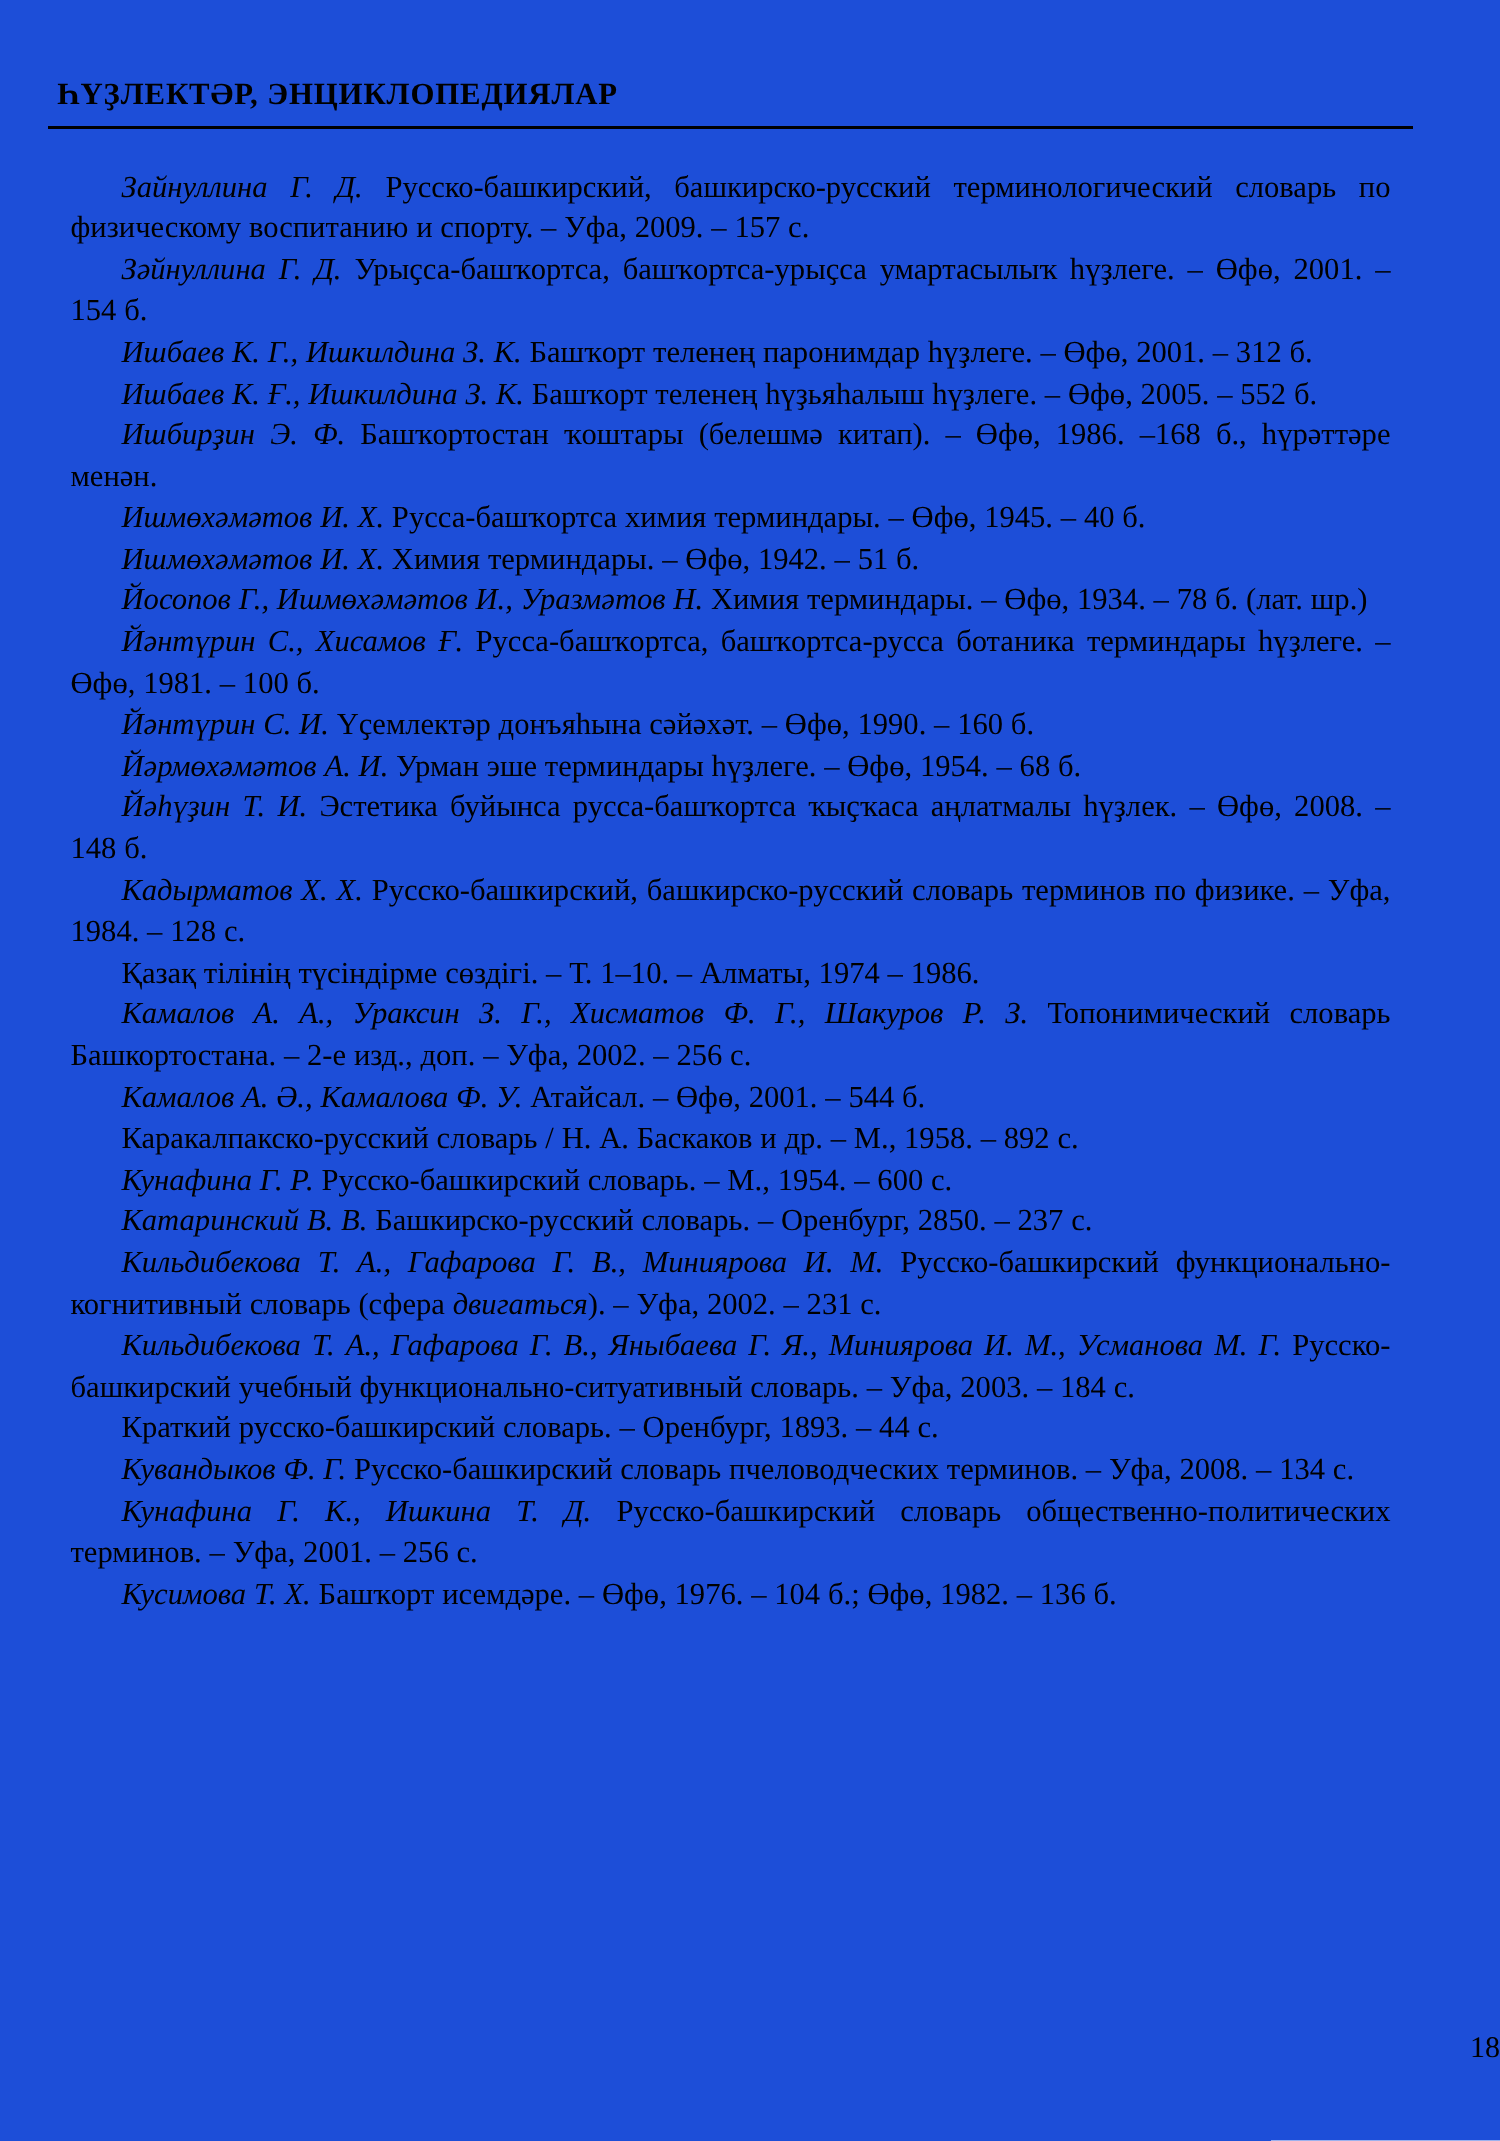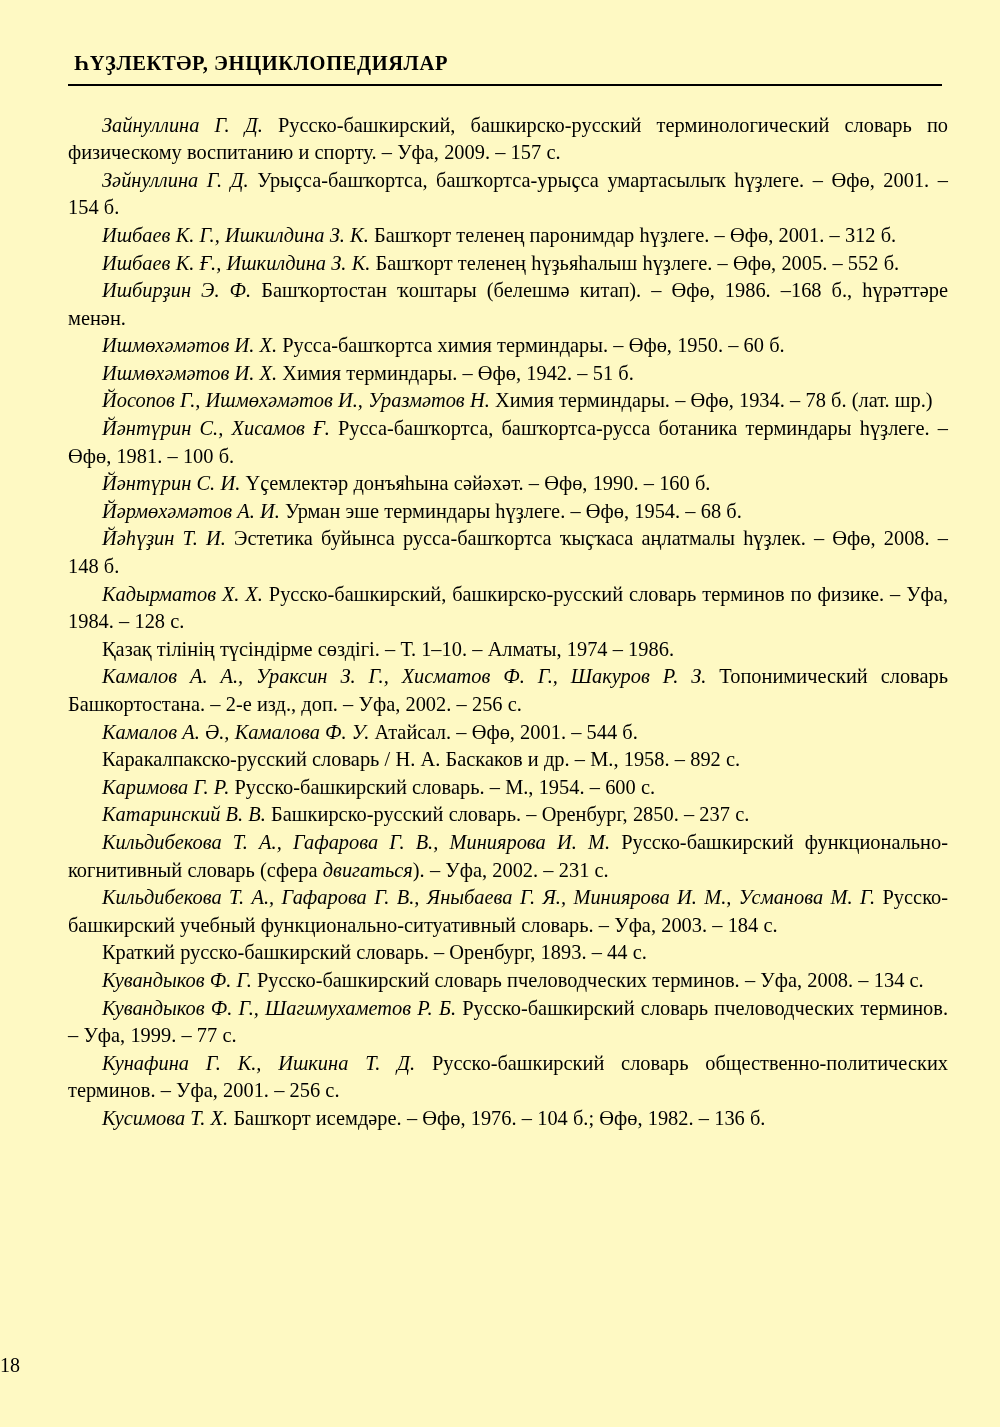--- a/index.html
+++ b/index.html
@@ -10,23 +10,23 @@
   }
   body {
     font-family: "Liberation Serif", "DejaVu Serif", serif;
     color: #000000;
   }
   .page {
     position: relative;
     width: 1000px;
     height: 1427px;
     margin: 0 auto;
-    background: #fef9c3;
+    background: #1d4ed8;
     box-sizing: border-box;
-    padding: 52px 58px 0 68px;
+    padding: 52px 58px 0 32px;
     overflow: hidden;
   }
   .running-head {
     font-family: "Liberation Serif", "DejaVu Serif", serif;
     font-weight: bold;
     font-size: 20.5px;
     letter-spacing: 0.6px;
     line-height: 1.1;
     margin: 0 0 9px 6px;
     white-space: nowrap;
@@ -55,58 +55,57 @@
     font-style: italic;
   }
   .entry .em {
     font-style: italic;
   }
   .folio {
     position: absolute;
     left: 0;
     right: 0;
     bottom: 52px;
-    text-align: left;
+    text-align: right;
     font-size: 20px;
     line-height: 1;
   }
 </style>
 </head>
 <body>
 
 <div class="page">
 
   <h1 class="running-head">ҺҮҘЛЕКТӘР, ЭНЦИКЛОПЕДИЯЛАР</h1>
 
   <hr class="head-rule">
 
   <div class="biblio">
       <p class="entry"><span class="au">Зайнуллина Г. Д.</span><span> Русско-башкирский, башкирско-русский терминологический словарь по физическому воспитанию и спорту. – Уфа, 2009. – 157 с.</span></p>
       <p class="entry"><span class="au">Зәйнуллина Г. Д.</span><span> Урыҫса-башҡортса, башҡортса-урыҫса умартасылыҡ һүҙлеге. – Өфө, 2001. – 154 б.</span></p>
       <p class="entry"><span class="au">Ишбаев К. Г., Ишкилдина З. К.</span><span> Башҡорт теленең паронимдар һүҙлеге. – Өфө, 2001. – 312 б.</span></p>
       <p class="entry"><span class="au">Ишбаев К. Ғ., Ишкилдина З. К.</span><span> Башҡорт теленең һүҙьяһалыш һүҙлеге. – Өфө, 2005. – 552 б.</span></p>
       <p class="entry"><span class="au">Ишбирҙин Э. Ф.</span><span> Башҡортостан ҡоштары (белешмә китап). – Өфө, 1986. –168 б., һүрәттәре менән.</span></p>
-      <p class="entry"><span class="au">Ишмөхәмәтов И. Х.</span><span> Русса-башҡортса химия терминдары. – Өфө, 1950. – 60 б.</span></p>
+      <p class="entry"><span class="au">Ишмөхәмәтов И. Х.</span><span> Русса-башҡортса химия терминдары. – Өфө, 1945. – 40 б.</span></p>
       <p class="entry"><span class="au">Ишмөхәмәтов И. Х.</span><span> Химия терминдары. – Өфө, 1942. – 51 б.</span></p>
       <p class="entry"><span class="au">Йосопов Г., Ишмөхәмәтов И., Уразмәтов Н.</span><span> Химия терминдары. – Өфө, 1934. – 78 б. (лат. шр.)</span></p>
       <p class="entry"><span class="au">Йәнтүрин С., Хисамов Ғ.</span><span> Русса-башҡортса, башҡортса-русса ботаника терминдары һүҙлеге. – Өфө, 1981. – 100 б.</span></p>
       <p class="entry"><span class="au">Йәнтүрин С. И.</span><span> Үҫемлектәр донъяһына сәйәхәт. – Өфө, 1990. – 160 б.</span></p>
       <p class="entry"><span class="au">Йәрмөхәмәтов А. И.</span><span> Урман эше терминдары һүҙлеге. – Өфө, 1954. – 68 б.</span></p>
       <p class="entry"><span class="au">Йәһүҙин Т. И.</span><span> Эстетика буйынса русса-башҡортса ҡыҫҡаса аңлатмалы һүҙлек. – Өфө, 2008. – 148 б.</span></p>
       <p class="entry"><span class="au">Кадырматов Х. Х.</span><span> Русско-башкирский, башкирско-русский словарь терминов по физике. – Уфа, 1984. – 128 с.</span></p>
       <p class="entry"><span>Қазақ тілінің түсіндірме сөздігі. – Т. 1–10. – Алматы, 1974 – 1986.</span></p>
       <p class="entry"><span class="au">Камалов А. А., Ураксин З. Г., Хисматов Ф. Г., Шакуров Р. З.</span><span> Топонимический словарь Башкортостана. – 2-е изд., доп. – Уфа, 2002. – 256 с.</span></p>
       <p class="entry"><span class="au">Камалов А. Ә., Камалова Ф. У.</span><span> Атайсал. – Өфө, 2001. – 544 б.</span></p>
       <p class="entry"><span>Каракалпакско-русский словарь / Н. А. Баскаков и др. – М., 1958. – 892 с.</span></p>
-      <p class="entry"><span class="au">Каримова Г. Р.</span><span> Русско-башкирский словарь. – М., 1954. – 600 с.</span></p>
+      <p class="entry"><span class="au">Кунафина Г. Р.</span><span> Русско-башкирский словарь. – М., 1954. – 600 с.</span></p>
       <p class="entry"><span class="au">Катаринский В. В.</span><span> Башкирско-русский словарь. – Оренбург, 2850. – 237 с.</span></p>
       <p class="entry"><span class="au">Кильдибекова Т. А., Гафарова Г. В., Миниярова И. М.</span><span> Русско-башкирский функционально-когнитивный словарь (сфера </span><span class="em">двигаться</span><span>). – Уфа, 2002. – 231 с.</span></p>
       <p class="entry"><span class="au">Кильдибекова Т. А., Гафарова Г. В., Яныбаева Г. Я., Миниярова И. М., Усманова М. Г.</span><span> Русско-башкирский учебный функционально-ситуативный словарь. – Уфа, 2003. – 184 с.</span></p>
       <p class="entry"><span>Краткий русско-башкирский словарь. – Оренбург, 1893. – 44 с.</span></p>
       <p class="entry"><span class="au">Кувандыков Ф. Г.</span><span> Русско-башкирский словарь пчеловодческих терминов. – Уфа, 2008. – 134 с.</span></p>
-      <p class="entry"><span class="au">Кувандыков Ф. Г., Шагимухаметов Р. Б.</span><span> Русско-башкирский словарь пчеловодческих терминов. – Уфа, 1999. – 77 с.</span></p>
       <p class="entry"><span class="au">Кунафина Г. К., Ишкина Т. Д.</span><span> Русско-башкирский словарь общественно-политических терминов. – Уфа, 2001. – 256 с.</span></p>
       <p class="entry"><span class="au">Кусимова Т. Х.</span><span> Башҡорт исемдәре. – Өфө, 1976. – 104 б.; Өфө, 1982. – 136 б.</span></p>
     </div>
 
   <div class="folio">18</div>
 
 </div>
 
 </body></html>

